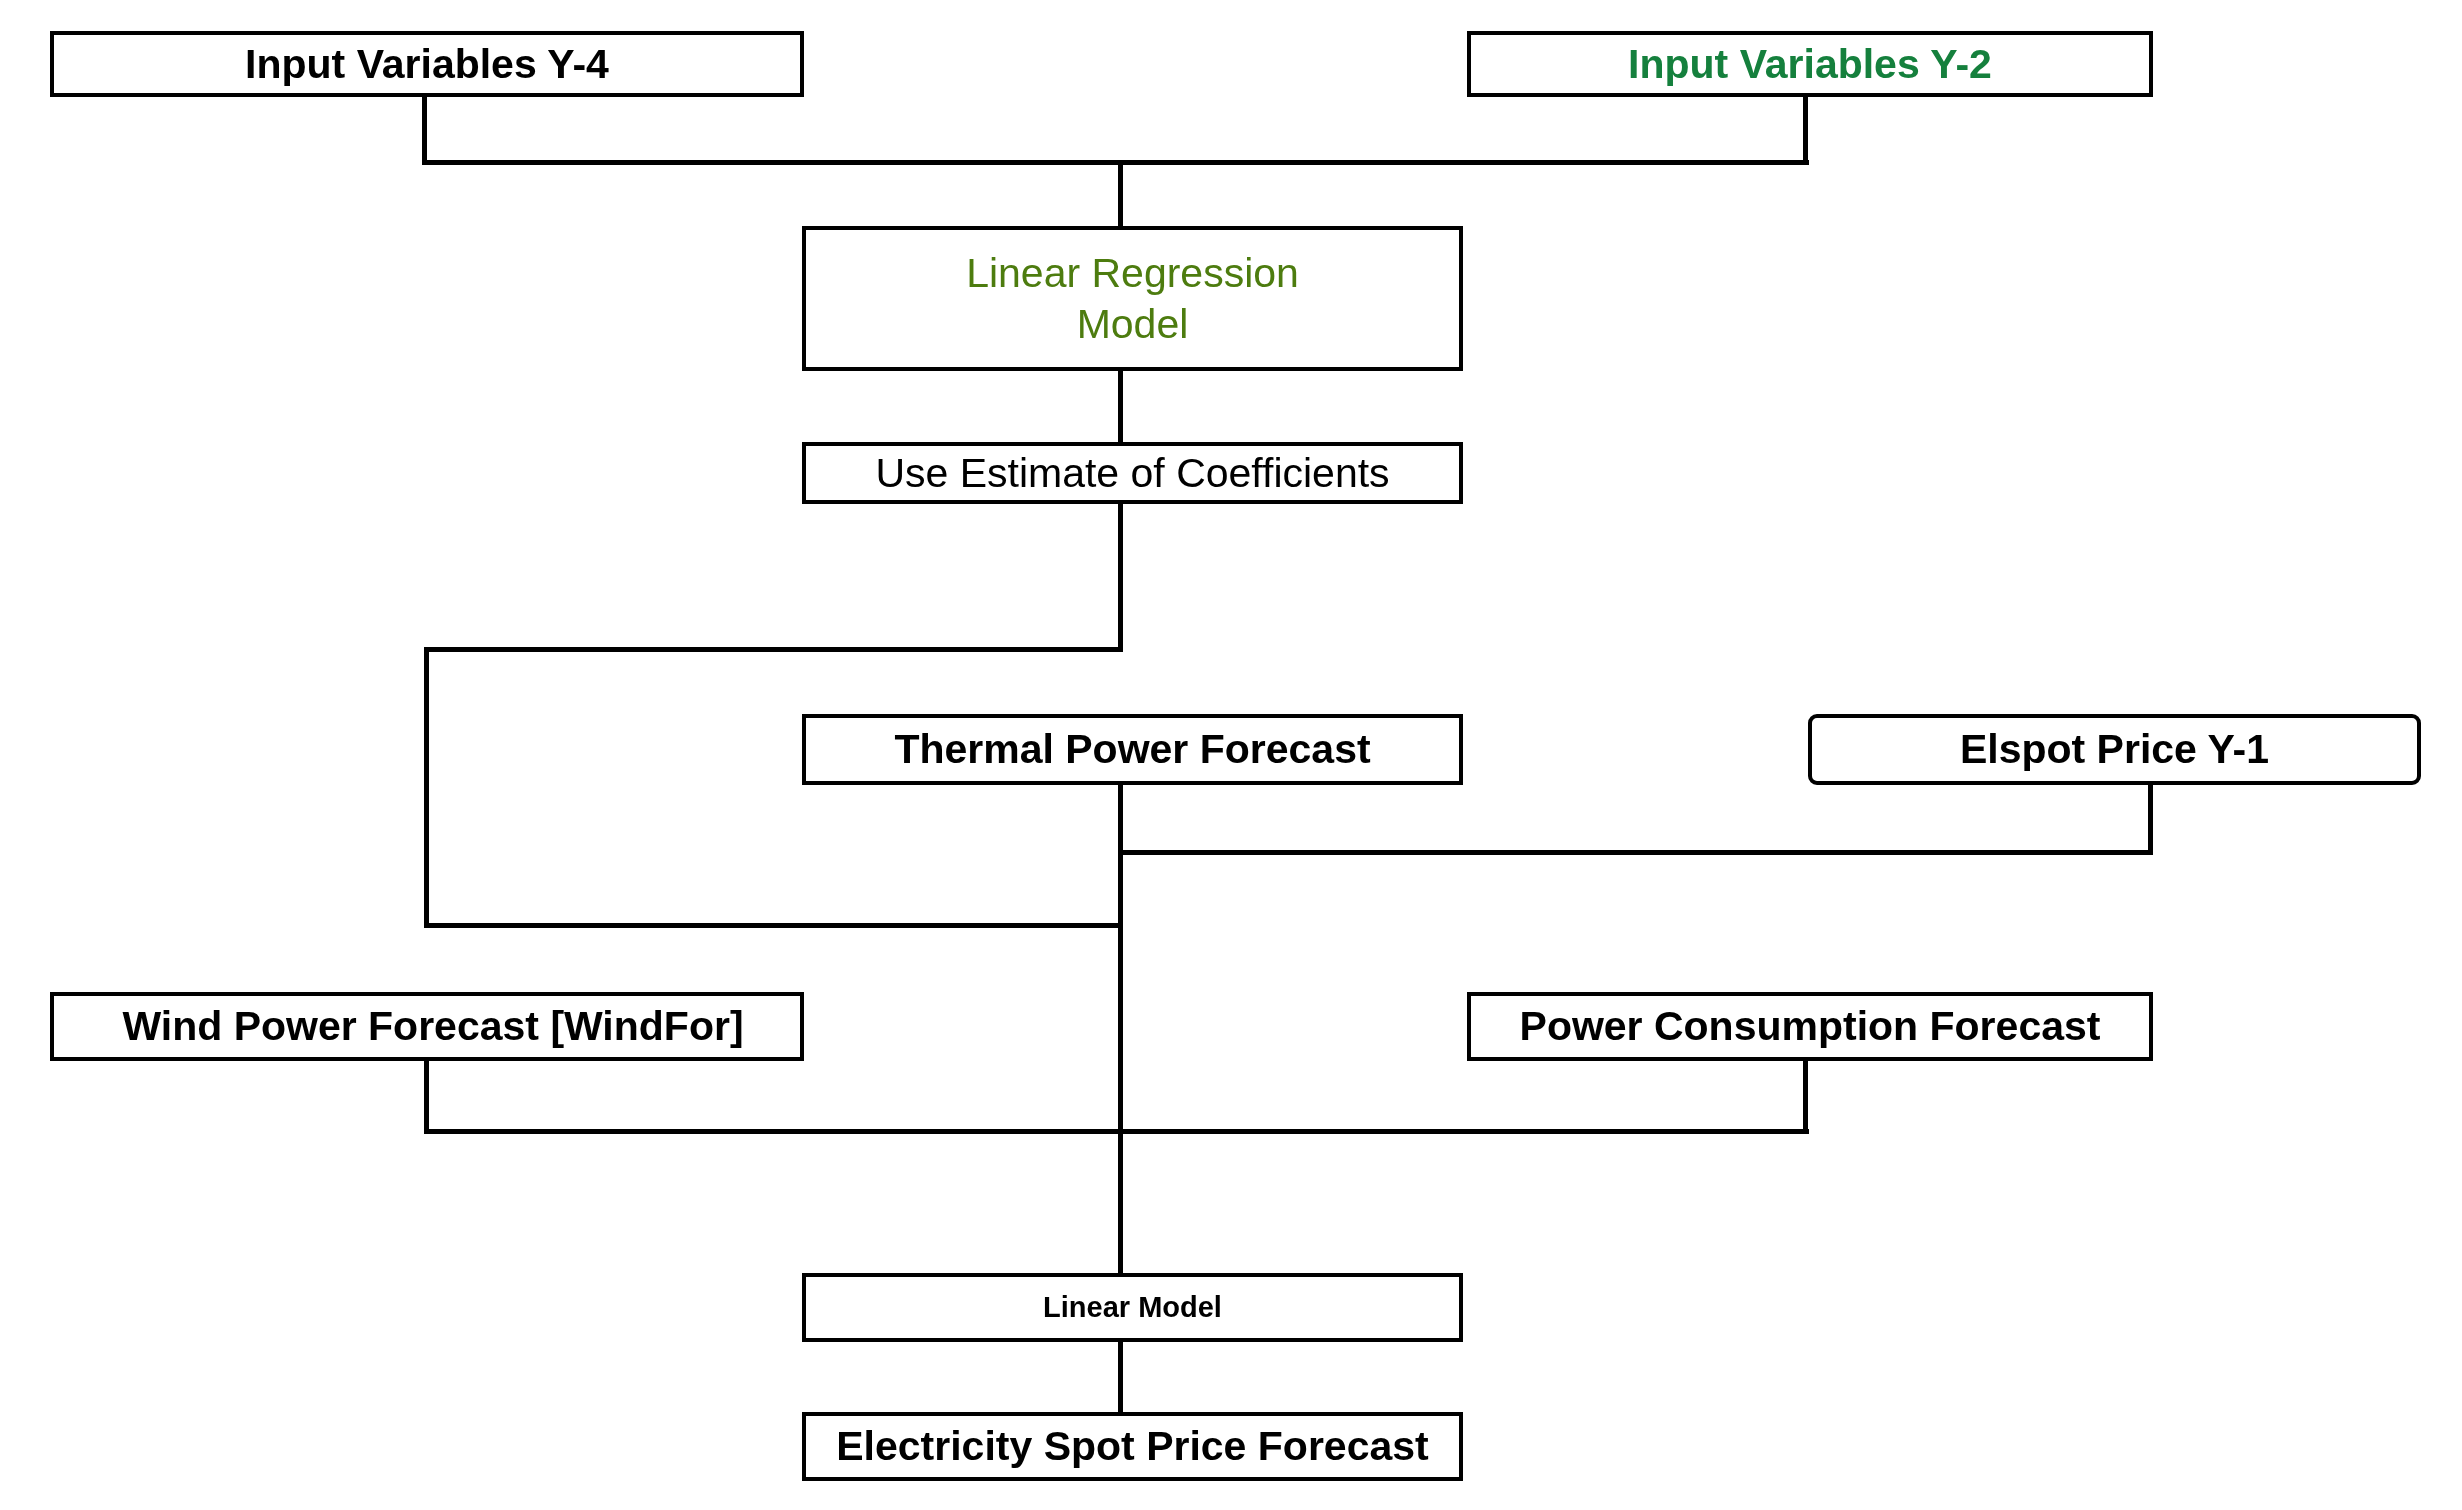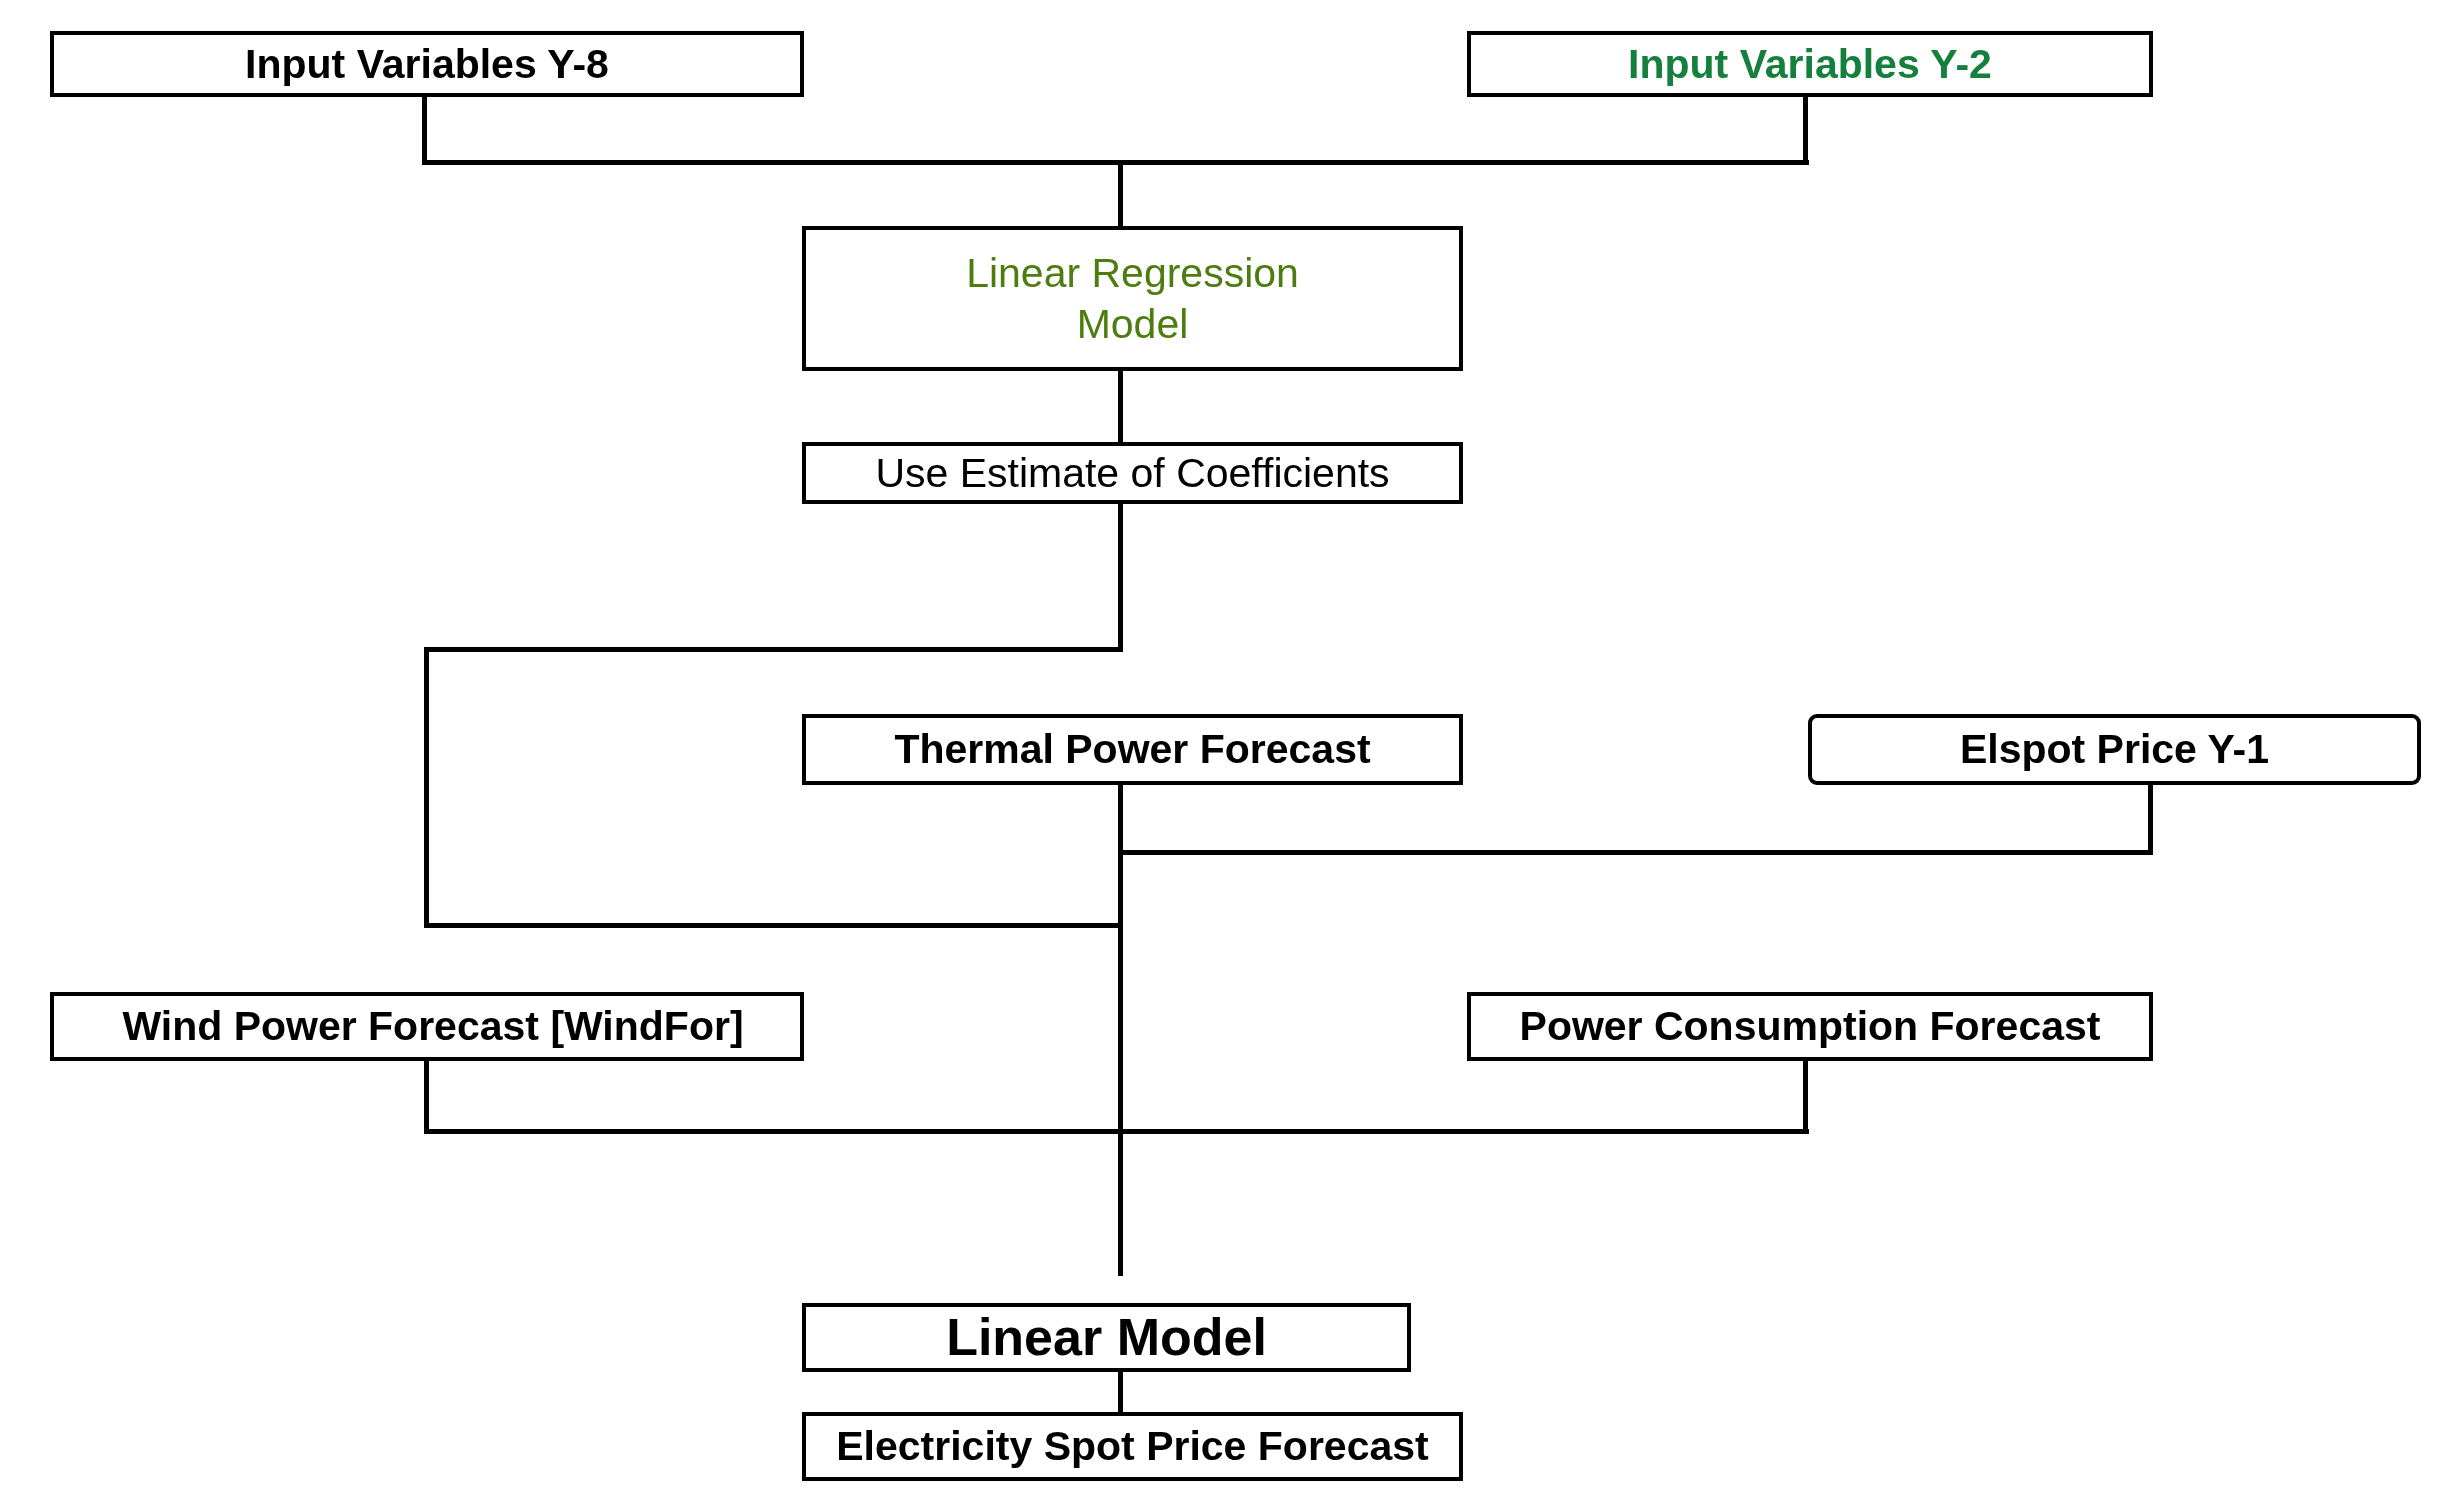--- a/index.html
+++ b/index.html
@@ -55,25 +55,25 @@
     <div class="conn" style="background: rgb(0, 0, 0); left: 424px; top: 923px; width: 699px; height: 5.3px;"></div>
     <div class="conn" style="background: rgb(0, 0, 0); left: 1118px; top: 783px; width: 5.3px; height: 354px;"></div>
     <div class="conn" style="background: rgb(0, 0, 0); left: 2148px; top: 783px; width: 5.3px; height: 72px;"></div>
     <div class="conn" style="background: rgb(0, 0, 0); left: 1121px; top: 850px; width: 1032px; height: 5.3px;"></div>
     <div class="conn" style="background: rgb(0, 0, 0); left: 424px; top: 1059px; width: 5.3px; height: 75px;"></div>
     <div class="conn" style="background: rgb(0, 0, 0); left: 424px; top: 1129px; width: 699px; height: 5.3px;"></div>
     <div class="conn" style="background: rgb(0, 0, 0); left: 1803px; top: 1059px; width: 5.3px; height: 75px;"></div>
     <div class="conn" style="background: rgb(0, 0, 0); left: 1121px; top: 1129px; width: 688px; height: 5.3px;"></div>
     <div class="conn" style="background: rgb(0, 0, 0); left: 1118px; top: 1129px; width: 5.3px; height: 147px;"></div>
     <div class="conn" style="background: rgb(0, 0, 0); left: 1118px; top: 1340px; width: 5.3px; height: 76px;"></div>
-    <div class="node bold" style="left: 50px; top: 31px; width: 754px; height: 66px; font-size: 41px; border-color: rgb(0, 0, 0); color: rgb(0, 0, 0);">Input Variables Y-8</div>
+    <div class="node bold" style="left: 50px; top: 31px; width: 754px; height: 66px; font-size: 41px; border-color: rgb(0, 0, 0); color: rgb(0, 0, 0);">Input Variables Y-4</div>
     <div class="node bold" style="left: 1467px; top: 31px; width: 686px; height: 66px; font-size: 41px; border-color: rgb(0, 0, 0); color: #15803d;">Input Variables Y-2</div>
     <div class="node plain" style="left: 802px; top: 226px; width: 661px; height: 145px; font-size: 41px; border-color: rgb(0, 0, 0); color: #4d7c0f;">Linear Regression
 Model</div>
     <div class="node bold" style="left: 802px; top: 714px; width: 661px; height: 71px; font-size: 41px; border-color: rgb(0, 0, 0); color: rgb(0, 0, 0);">Thermal Power Forecast</div>
     <div class="node plain" style="left: 802px; top: 442px; width: 661px; height: 62px; font-size: 41px; border-color: rgb(0, 0, 0); color: rgb(0, 0, 0);">Use Estimate of Coefficients</div>
     <div class="node bold" style="left: 1808px; top: 714px; width: 613px; height: 71px; font-size: 41px; border-color: rgb(0, 0, 0); color: rgb(0, 0, 0); border-radius: 9px;">Elspot Price Y-1</div>
     <div class="node bold" style="left: 50px; top: 992px; width: 754px; height: 69px; font-size: 41px; border-color: rgb(0, 0, 0); color: rgb(0, 0, 0); padding-left: 12px;">Wind Power Forecast [WindFor]</div>
     <div class="node bold" style="left: 1467px; top: 992px; width: 686px; height: 69px; font-size: 41px; border-color: rgb(0, 0, 0); color: rgb(0, 0, 0);">Power Consumption Forecast</div>
-    <div class="node bold" style="left: 802px; top: 1273px; width: 609px; height: 69px; font-size: 52px; border-color: rgb(0, 0, 0); color: rgb(0, 0, 0); margin-top: 30px;">Linear Model</div>
+    <div class="node bold" style="left: 802px; top: 1273px; width: 661px; height: 69px; font-size: 29px; border-color: rgb(0, 0, 0); color: rgb(0, 0, 0);">Linear Model</div>
     <div class="node bold" style="left: 802px; top: 1412px; width: 661px; height: 69px; font-size: 41px; border-color: rgb(0, 0, 0); color: rgb(0, 0, 0);">Electricity Spot Price Forecast</div>
   </div>
 
 
 </body></html>

